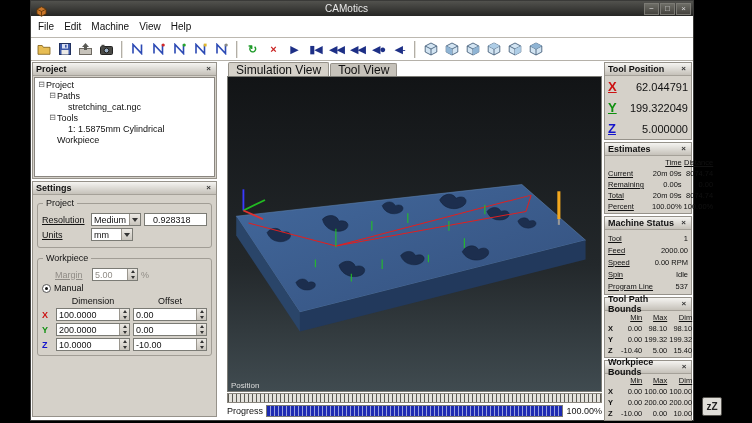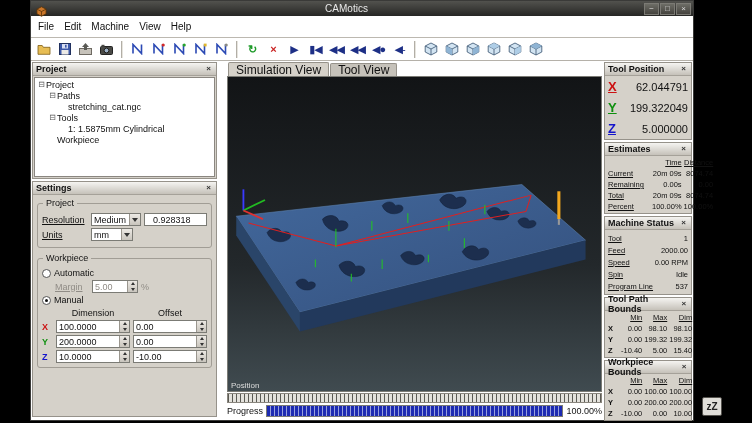--- a/index.html
+++ b/index.html
@@ -341,24 +341,20 @@
               <span class="combo-v">mm</span>
               <span class="combo-btn">
                   <span class="carrow"></span>
                 </span>
             </span>
           </div>
         </div>
 
         <div class="group">
           <span class="legend">Workpiece</span>
-          <div class="frow">
-            <span class="radio"></span>
-            <span>Automatic</span>
-          </div>
           <div class="frow disabled" style="padding-left:13px">
             <span class="flabel" style="width:34px">Margin</span>
             <span class="spin" style="flex:0 0 46px">
               <span class="spin-v">5.00</span>
               <span class="spin-btns">
                   <i class="tu"></i>
                   <i class="td"></i>
                 </span>
             </span>
             <span>%</span>

